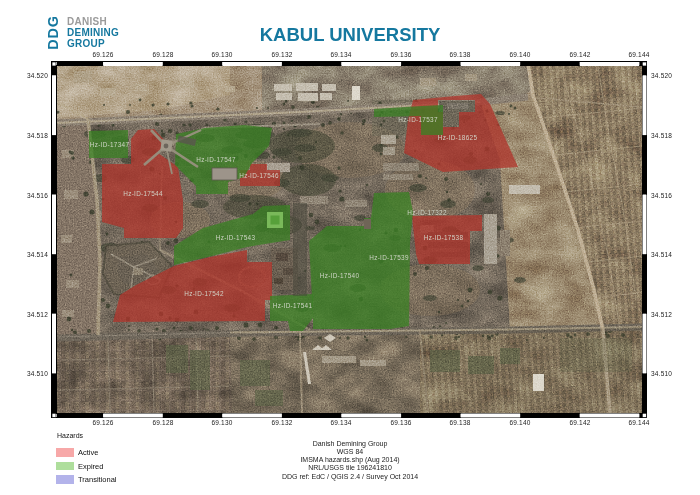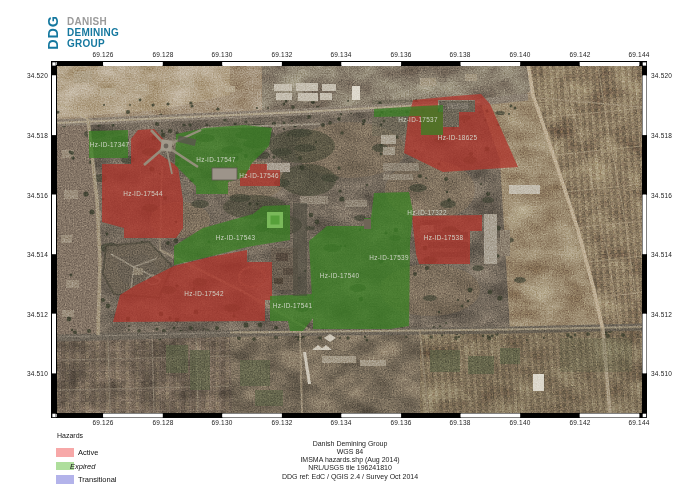--- a/index.html
+++ b/index.html
@@ -12,20 +12,21 @@
 <div id="page">
 
 <div style="position:absolute;left:46px;top:51px;transform:rotate(-90deg);transform-origin:0 0;width:37px;font-weight:bold;font-size:14.5px;color:#15789f;letter-spacing:0.8px;text-align:center;line-height:1;">DDG</div>
 
 <div style="position:absolute;left:67px;top:15.5px;font-weight:bold;font-size:10.5px;line-height:11px;letter-spacing:0.3px;transform:scaleX(0.95);transform-origin:0 0;">
 <div style="color:#9b9b9b;">DANISH</div>
 <div style="color:#15789f;">DEMINING</div>
 <div style="color:#15789f;">GROUP</div>
 </div>
 
+<div style="position:absolute;left:0px;top:23.5px;width:700px;text-align:center;font-weight:bold;font-size:18.5px;color:#15789f;letter-spacing:0px;">KABUL UNIVERSITY</div>
 
 <div class="tick" style="left:103px;top:51px;">69.126</div>
 <div class="tick" style="left:163px;top:51px;">69.128</div>
 <div class="tick" style="left:222px;top:51px;">69.130</div>
 <div class="tick" style="left:282px;top:51px;">69.132</div>
 <div class="tick" style="left:341px;top:51px;">69.134</div>
 <div class="tick" style="left:401px;top:51px;">69.136</div>
 <div class="tick" style="left:460px;top:51px;">69.138</div>
 <div class="tick" style="left:520px;top:51px;">69.140</div>
 <div class="tick" style="left:580px;top:51px;">69.142</div>
@@ -712,21 +713,21 @@
 <rect x="642.5" y="413.5" width="4" height="4" fill="#fff" stroke="#000" stroke-width="0.7"></rect>
 </g>
 </svg>
 
 <div style="position:absolute;left:57px;top:432px;font-size:7px;color:#111;">Hazards</div>
 
 <div style="position:absolute;left:56px;top:448px;width:18px;height:8.5px;background:#f7a8a8;"></div>
 <div style="position:absolute;left:78px;top:448px;font-size:7.5px;color:#111;text-align:center;">Active</div>
 
 <div style="position:absolute;left:56px;top:461.5px;width:18px;height:8.5px;background:#aede9c;"></div>
-<div style="position:absolute;left:70px;top:461.5px;font-size:7.5px;color:#111;font-style:italic;">Expired</div>
+<div style="position:absolute;left:78px;top:461.5px;font-size:7.5px;color:#111;">Expired</div>
 
 <div style="position:absolute;left:56px;top:475px;width:18px;height:8.5px;background:#b3b3ea;"></div>
 <div style="position:absolute;left:78px;top:475px;font-size:7.5px;color:#111;">Transitional</div>
 
 <div style="position:absolute;left:0;top:439.5px;width:700px;text-align:center;font-size:7px;line-height:8.3px;color:#222;">
 Danish Demining Group<br>
 WGS 84<br>
 IMSMA hazards.shp (Aug 2014)<br>
 NRL/USGS tile 196241810<br>
 DDG ref: EdC / QGIS 2.4 / Survey Oct 2014

